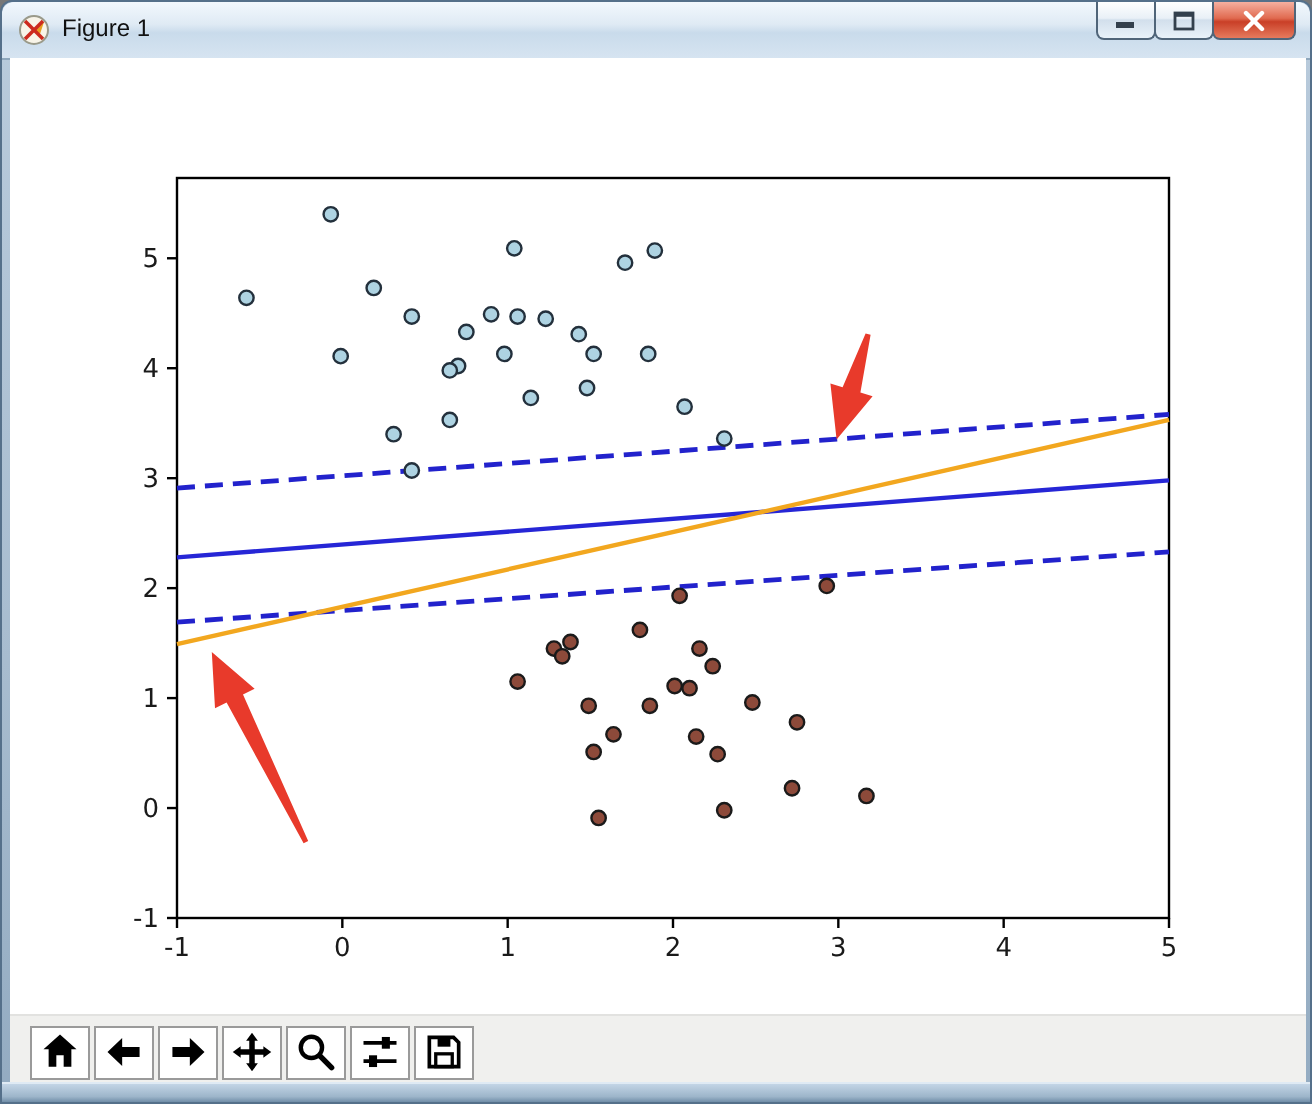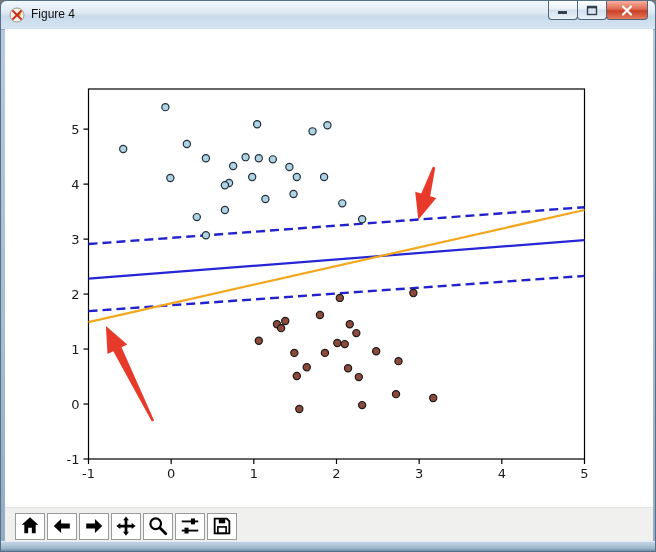--- a/index.html
+++ b/index.html
@@ -78,21 +78,21 @@
 
   <div class="titlebar">
     <span class="win-icon">
       <svg width="16" height="16" viewBox="0 0 16 16">
         <circle cx="8" cy="8" r="7" fill="#f8f4e8" stroke="#9a9a8a" stroke-width="1"></circle>
         <path d="M8 8 L13 4 L11 10 Z" fill="#e8a020"></path>
         <line x1="3.5" y1="3.5" x2="12.5" y2="12.5" stroke="#cc2a1e" stroke-width="1.8"></line>
         <line x1="12.5" y1="3.5" x2="3.5" y2="12.5" stroke="#cc2a1e" stroke-width="1.8"></line>
       </svg>
     </span>
-    <span class="title-text">Figure 4</span>
+    <span class="title-text">Figure 1</span>
     <span class="win-controls">
       <button class="win-btn minmax">
         <svg width="12" height="10" viewBox="0 0 12 10">
           <rect x="1" y="6" width="9" height="3" fill="#33404d"></rect>
         </svg>
       </button>
       <button class="win-btn minmax">
         <svg width="12" height="11" viewBox="0 0 12 11">
           <rect x="1.5" y="1.5" width="9" height="8" fill="none" stroke="#33404d" stroke-width="1.4"></rect>
           <rect x="1.5" y="1" width="9" height="2.4" fill="#33404d"></rect>

